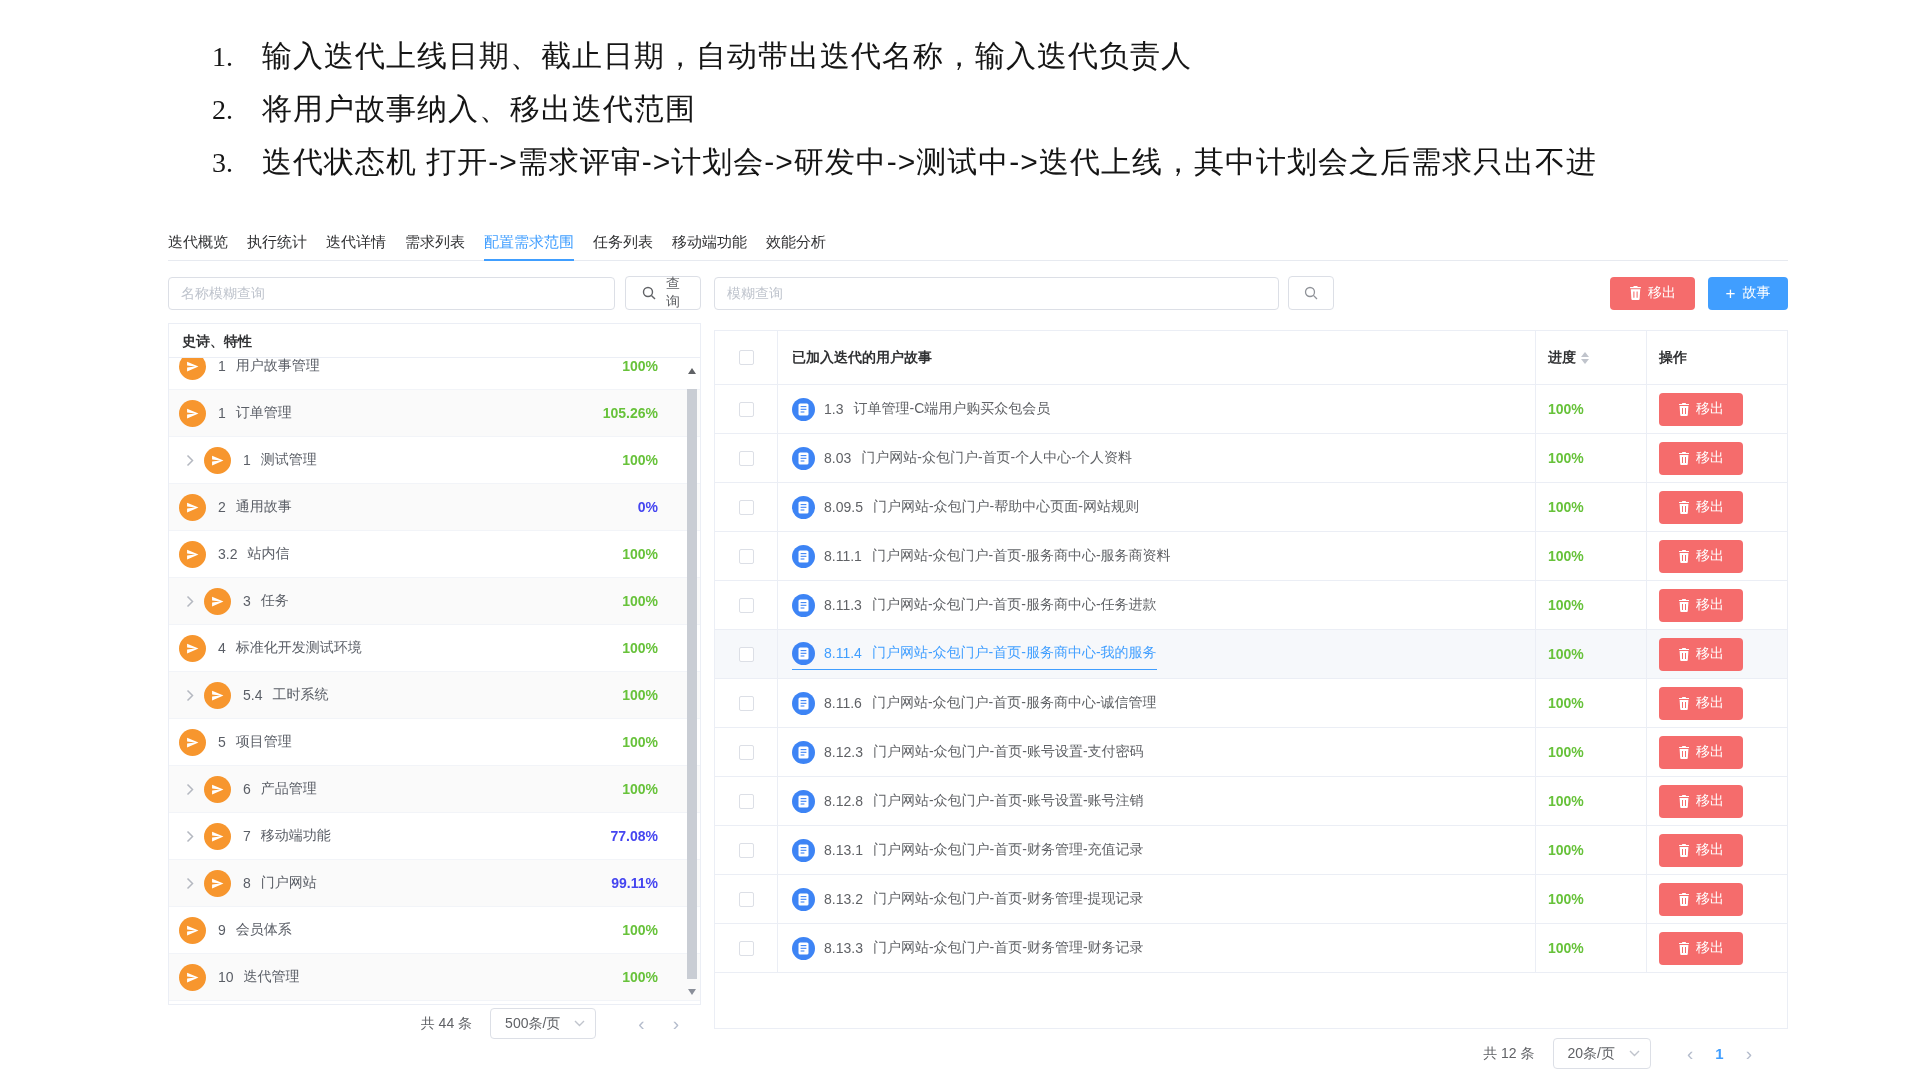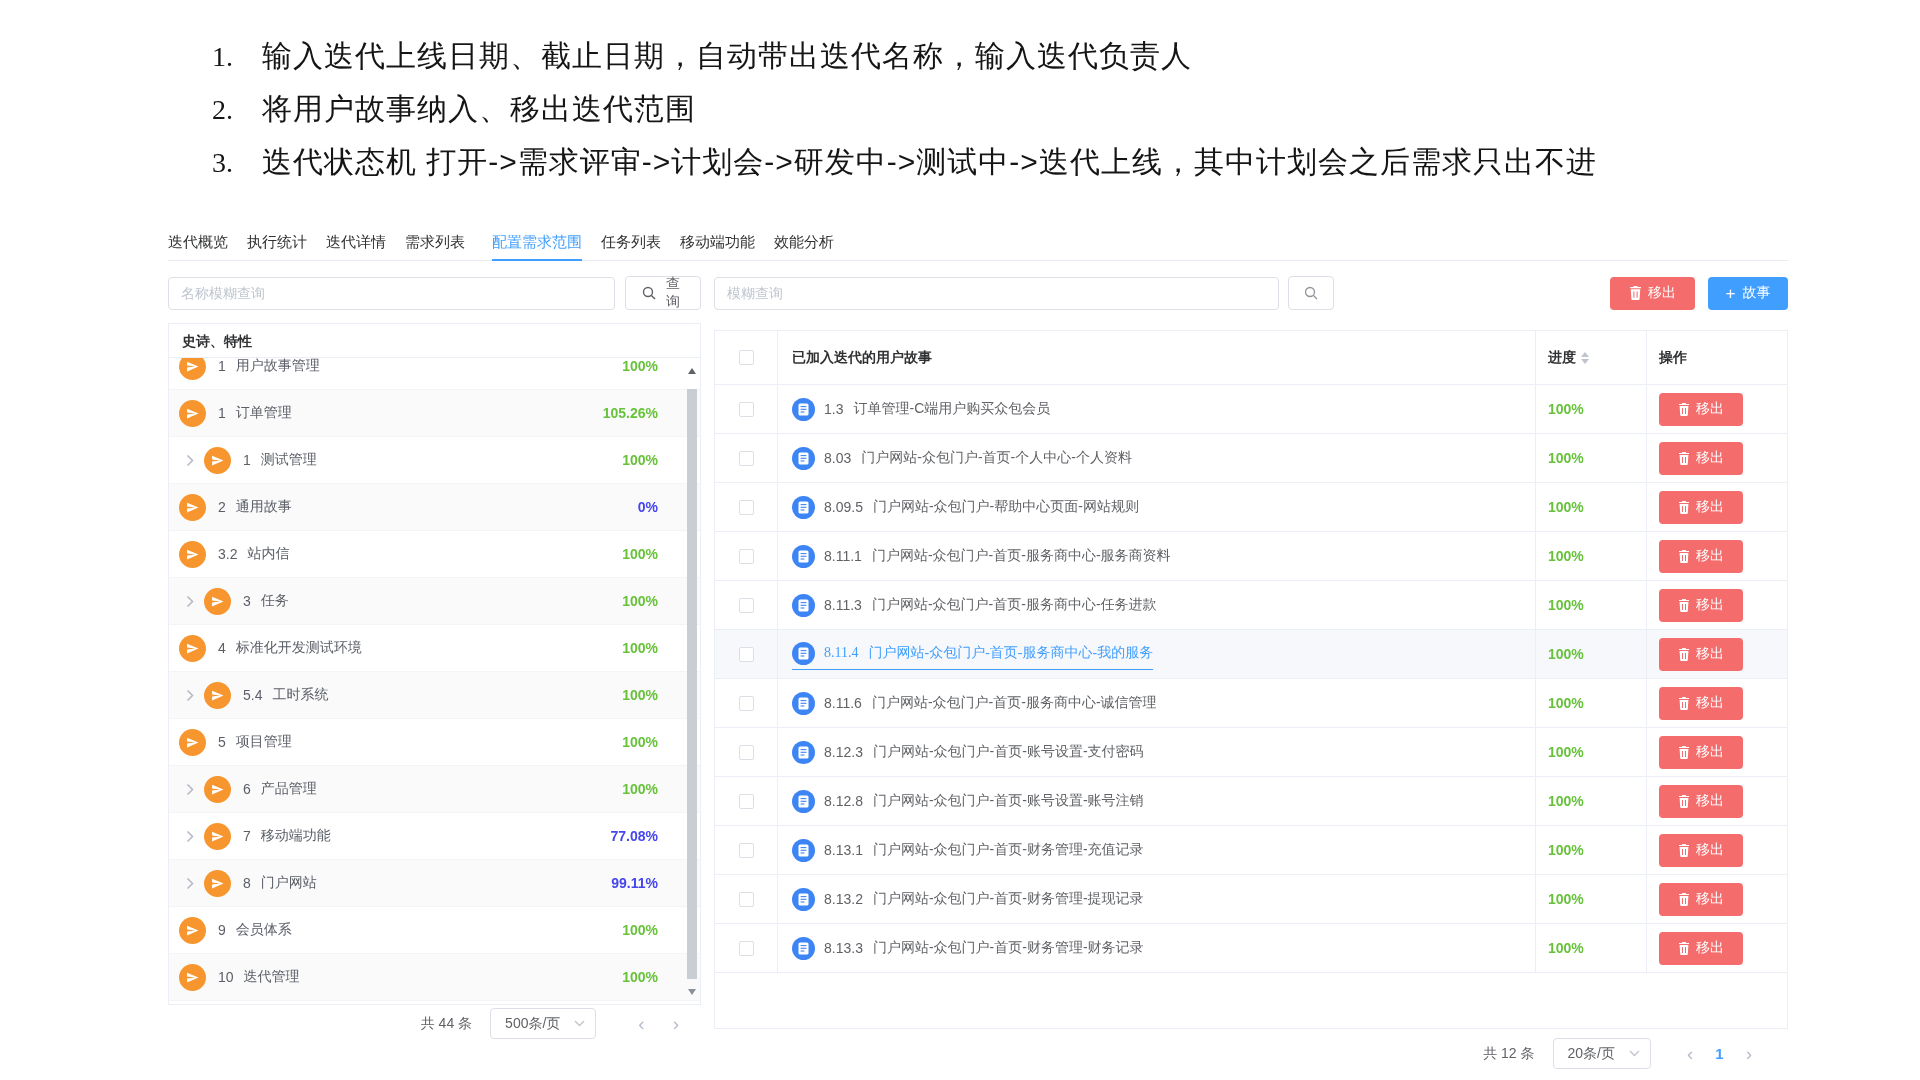--- a/index.html
+++ b/index.html
@@ -8,21 +8,21 @@
     background:#fff;color:#303133;
     font-family:"Liberation Sans","DejaVu Sans",sans-serif;
   }
   
   .notes{position:absolute;left:212px;top:36px;}
   .note-line{display:flex;align-items:baseline;height:53px;font-size:30px;font-weight:500;color:#151515;letter-spacing:1px;}
   .note-num{width:50px;flex:none;font-family:"Liberation Serif","DejaVu Serif",serif;font-size:28px;font-weight:400;letter-spacing:0;}
   
   .tab-bar{position:absolute;left:168px;top:226px;width:1620px;height:35px;display:flex;gap:19px;border-bottom:1px solid #e7eaf0;box-sizing:border-box;}
   .tab{font-size:15px;color:#303133;line-height:32px;height:35px;box-sizing:border-box;cursor:pointer;white-space:nowrap;}
-  .tab.active{color:#409eff;border-bottom:2px solid #409eff;margin-left:8px;}
+  .tab.active{color:#409eff;border-bottom:2px solid #409eff;}
   
   .text-input{height:33px;box-sizing:border-box;border:1px solid #dcdfe6;border-radius:4px;padding:0 12px;font-size:14px;color:#606266;outline:none;background:#fff;font-family:inherit;}
   .text-input::placeholder{color:#bfc4cd;}
   .btn{height:33px;box-sizing:border-box;border-radius:4px;font-size:14px;display:inline-flex;align-items:center;justify-content:center;cursor:pointer;border:none;font-family:inherit;padding:16px;}
   .btn-plain{background:#fff;border:1px solid #dcdfe6;color:#606266;}
   .btn-danger{background:#f56c6c;color:#fff;}
   .btn-primary{background:#409eff;color:#fff;}
   .cb{width:15px;height:15px;border:1px solid #dcdfe6;border-radius:2px;background:#fff;display:inline-block;box-sizing:border-box;cursor:pointer;}
   .pg-arrow{color:#b4bccc;font-size:19px;cursor:pointer;line-height:1;}
   .page-select{height:31px;box-sizing:border-box;border:1px solid #dcdfe6;border-radius:4px;display:inline-flex;align-items:center;padding:0 10px 0 14px;color:#606266;font-size:14px;cursor:pointer;background:#fff;}
@@ -73,21 +73,21 @@
   .col-story{flex:1;display:flex;align-items:center;padding-left:14px;border-right:1px solid #ebeef5;overflow:hidden;}
   .col-progress{width:98px;flex:none;display:flex;align-items:center;padding-left:12px;border-right:1px solid #ebeef5;}
   .col-action{width:128px;flex:none;display:flex;align-items:center;padding-left:12px;}
   .sort-caret{display:inline-flex;flex-direction:column;margin-left:5px;cursor:pointer;}
   .sort-caret .up{width:0;height:0;border:4px solid transparent;border-bottom:5px solid #c0c4cc;margin-bottom:2px;}
   .sort-caret .down{width:0;height:0;border:4px solid transparent;border-top:5px solid #c0c4cc;}
   .story-link{display:inline-flex;align-items:center;cursor:pointer;}
   .story-icon{width:23px;height:23px;border-radius:50%;background:#3d84f5;display:inline-flex;align-items:center;justify-content:center;margin-right:9px;flex:none;}
   .story-id{margin-right:10px;white-space:nowrap;}
   .story-title{white-space:nowrap;}
-  .t-row.hl .story-link{color:#409eff;border-bottom:1px solid #409eff;padding-bottom:4px;margin-top:3px;font-family:Liberation Serif, serif;}
+  .t-row.hl .story-link{color:#409eff;border-bottom:1px solid #409eff;padding-bottom:4px;margin-top:3px;}
   .progress-val{color:#67c23a;font-weight:600;}
   .remove-btn{width:84px;gap:6px;}
   .right-pagination{position:absolute;right:156px;top:1038px;display:flex;align-items:center;font-size:14px;color:#606266;}
   .right-pagination .total{margin-right:18px;}
   .right-pagination .page-select{margin-right:24px;}
   .right-pagination .pg-arrow{margin:0 12px;}
   .pg-current{color:#409eff;font-weight:bold;margin:0 10px;font-size:15px;cursor:pointer;}
 </style>
 </head>
 <body>

